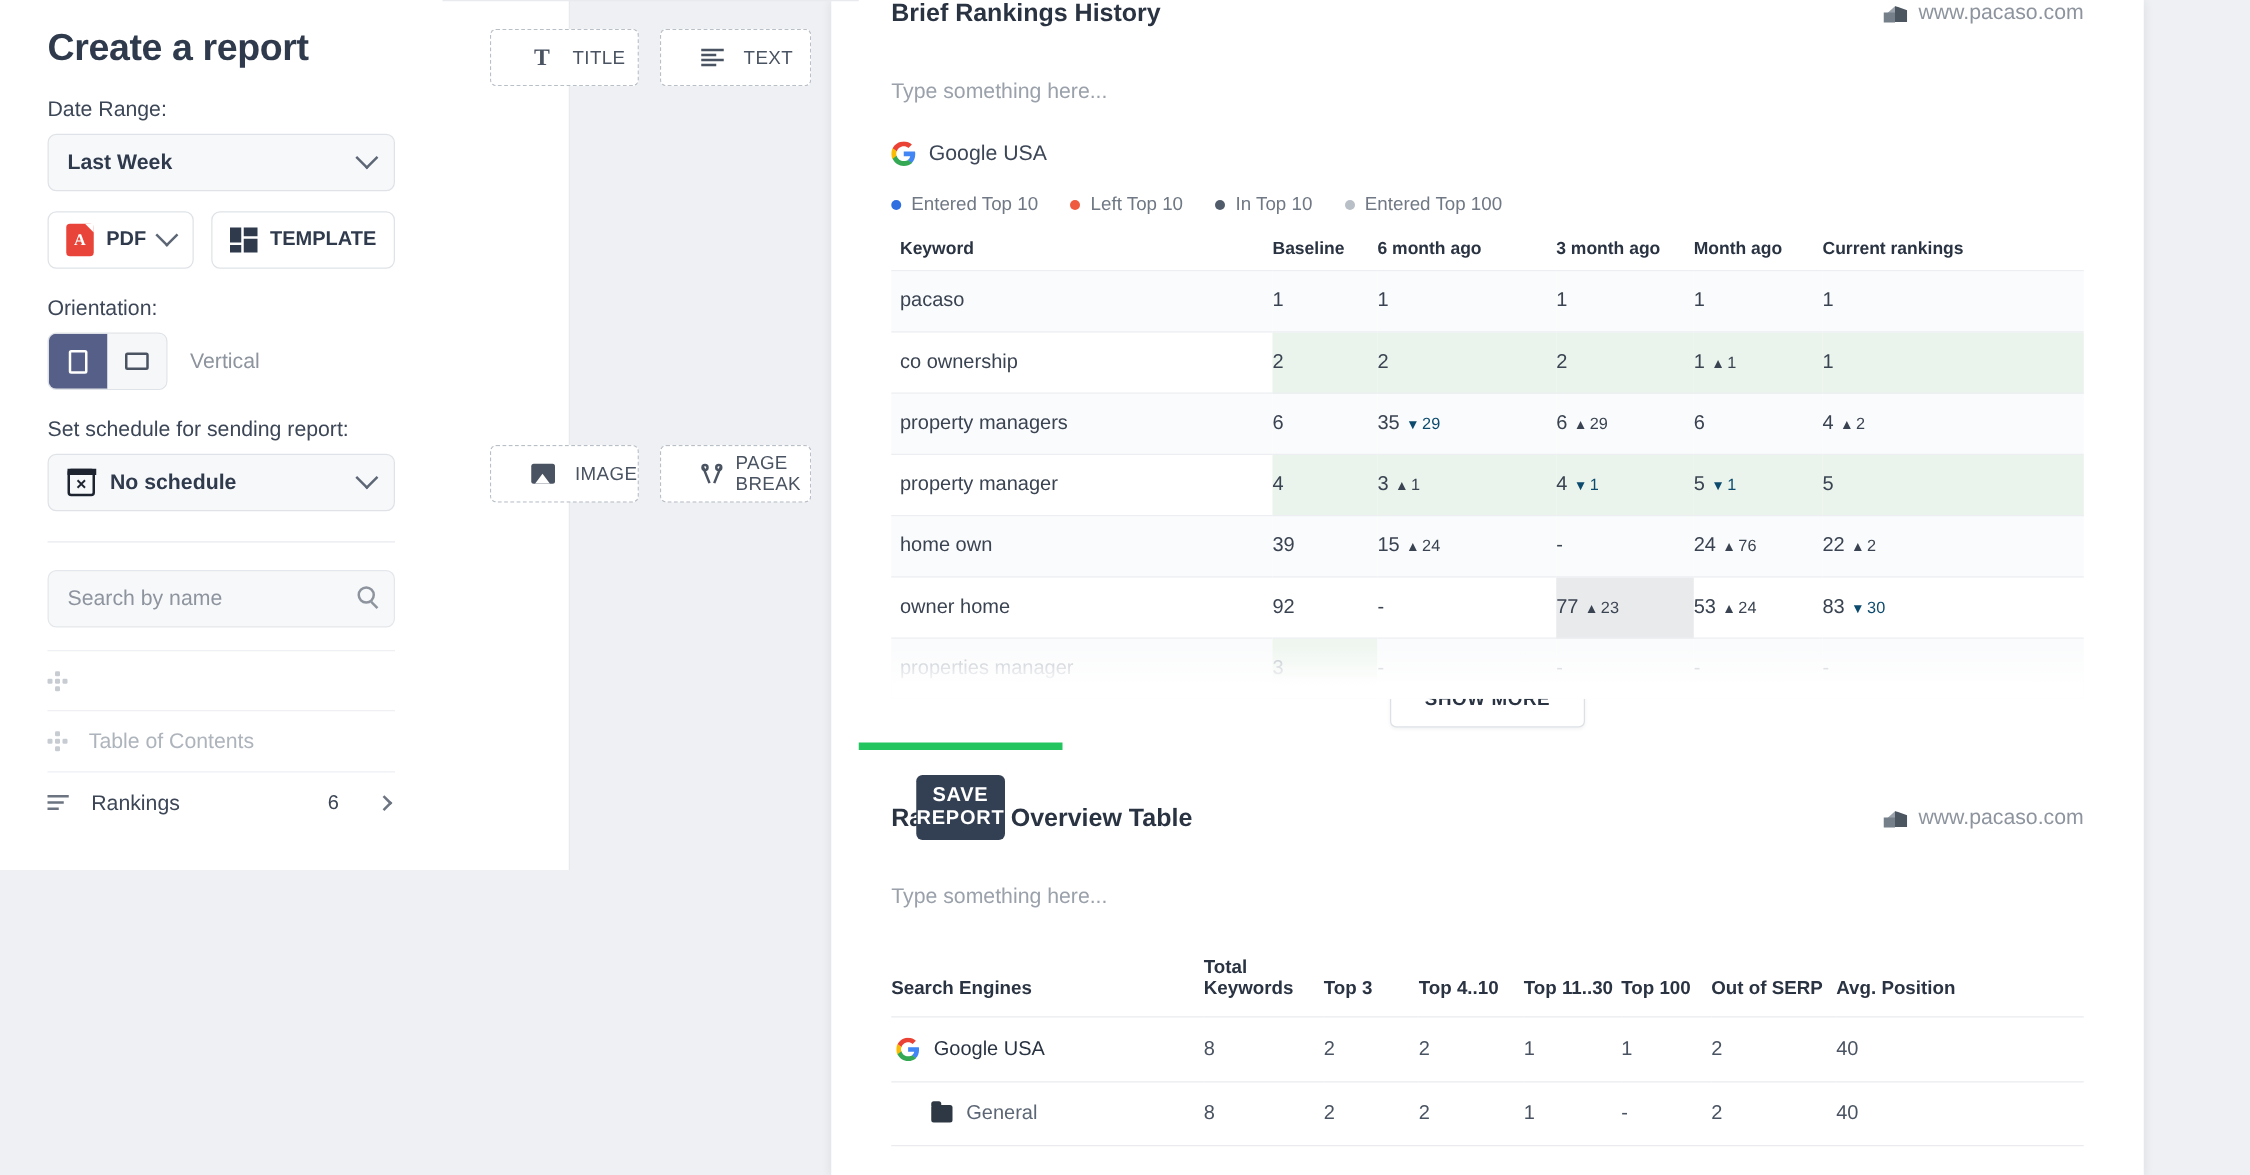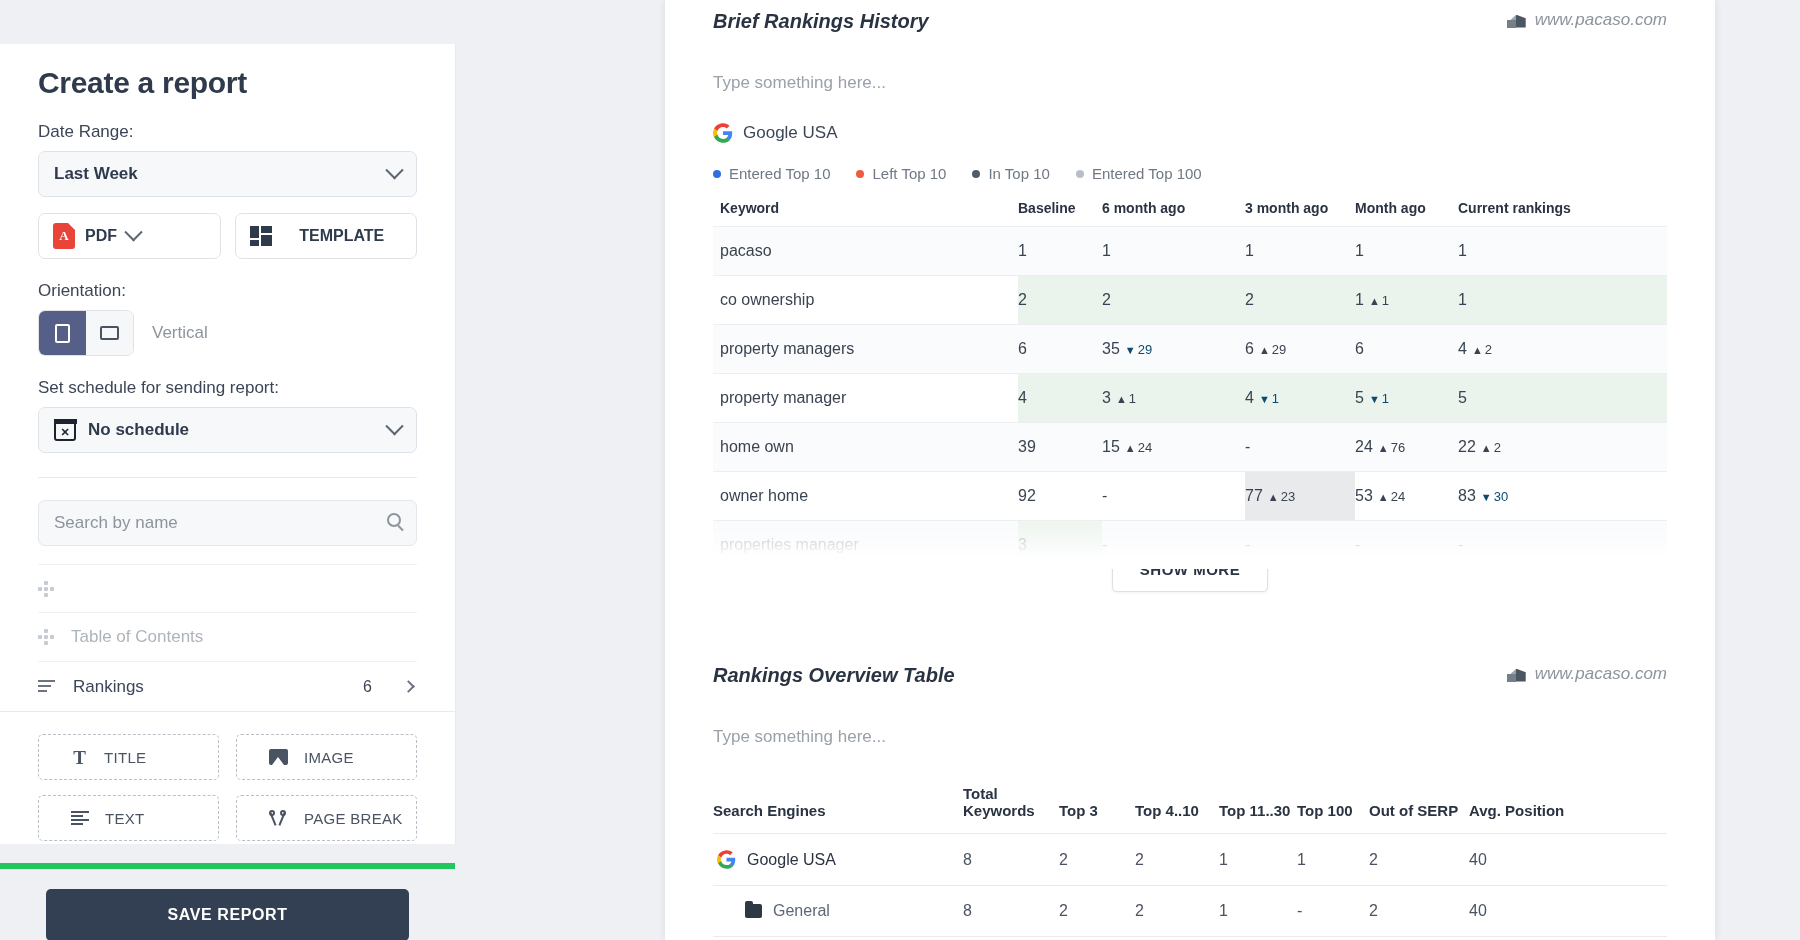--- a/index.html
+++ b/index.html
@@ -6,25 +6,24 @@
   html, body {
     width: 1800px; height: 940px;
     font-family: "Liberation Sans", sans-serif;
     background: #eef0f3;
     overflow: hidden;
   }
   .app { display: flex; width: 1800px; height: 940px; position: relative; }
 
   
   .sidebar {
-    width: 455px; height: 800px; background: #ffffff;
-    display: flex; flex-direction: column;
+    width: 455px; height: 696px; background: #ffffff;
+    display: flex; flex-direction: row;
     position: relative; z-index: 5;
     box-shadow: 1px 0 0 #e8eaee;
-    margin-top: 44px;
   }
   .sb-pad { padding: 0 38px; }
   .sb-title {
     font-size: 30px; font-weight: 700; color: #2f3b4d;
     letter-spacing: -0.3px; margin: 22px 0 0 0;
   }
   .sb-label {
     font-size: 17px; color: #3c4656; margin: 22px 0 9px 0; font-weight: 400;
   }
   .select-box {
@@ -171,22 +170,20 @@
 
   
   .canvas { flex: 1; background: #eef0f3; position: relative; overflow: hidden; }
   .page {
     position: absolute; left: 210px; top: 0; width: 1050px; min-height: 940px;
     background: #fff; box-shadow: 0 1px 8px rgba(30,40,60,0.09);
   }
   .sect { padding: 0 48px; }
   .sect-head {
     display: flex; align-items: flex-start; justify-content: space-between;
-    padding-top: 10px;
-    font-style: italic;
   }
   .sect-title { font-size: 20px; font-weight: 700; color: #2a3342; }
   .site { display: flex; align-items: center; gap: 9px; }
   .site .u { font-size: 17px; color: #8d949e; }
   .fav {
     width: 19px; height: 17px; position: relative; flex: 0 0 auto;
   }
   .fav .f1 {
     position:absolute; left:0; top:3px; width:0; height:0;
     border-left: 9px solid transparent; border-right: 9px solid transparent;
@@ -363,31 +360,31 @@
         <span class="arr"></span>
       </div>
     </div>
 
     <div class="addgrid">
       <div class="add-btn">
         <span class="ic-t">T</span>
         <span class="alab">TITLE</span>
       </div>
       <div class="add-btn">
-        <span class="ic-img"></span>
-        <span class="alab">IMAGE</span>
-      </div>
-      <div class="add-btn">
         <span class="ic-text">
             <i></i>
             <i></i>
             <i></i>
             <i></i>
           </span>
         <span class="alab">TEXT</span>
+      </div>
+      <div class="add-btn">
+        <span class="ic-img"></span>
+        <span class="alab">IMAGE</span>
       </div>
       <div class="add-btn">
         <span class="ic-scis">
             <i class="b1"></i>
             <i class="b2"></i>
             <i class="r1"></i>
             <i class="r2"></i>
           </span>
         <span class="alab">PAGE BREAK</span>
       </div>

